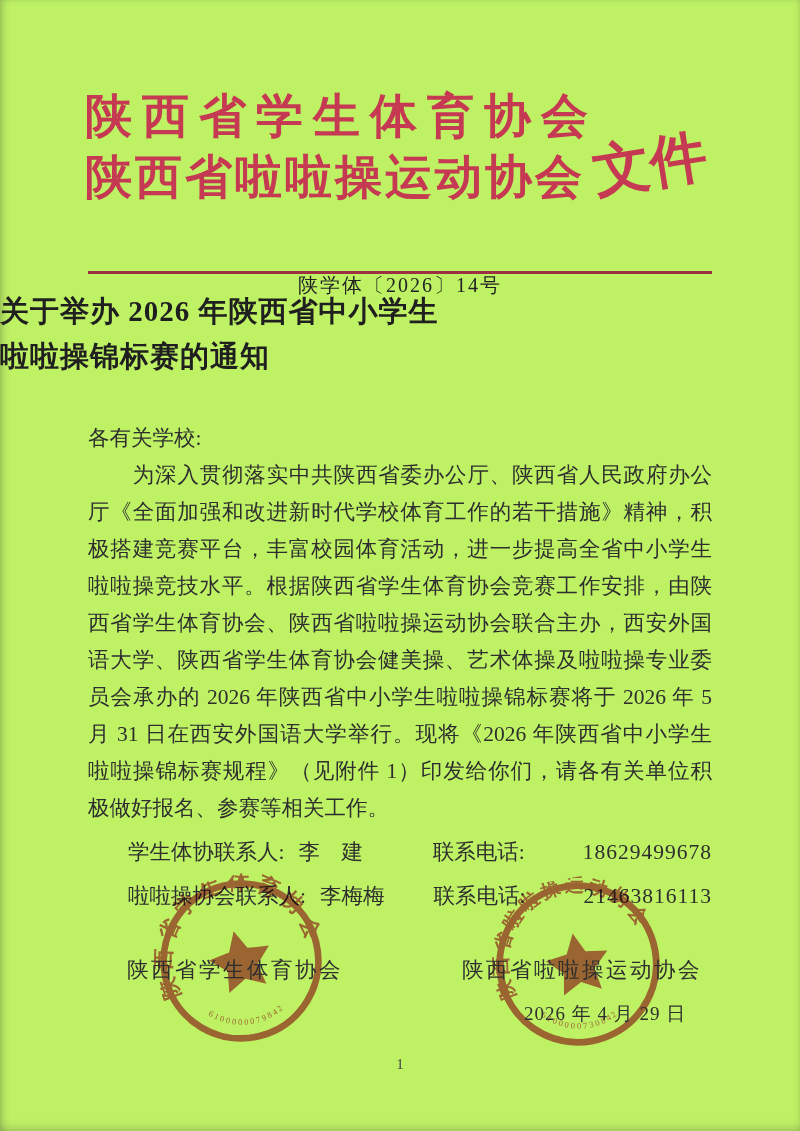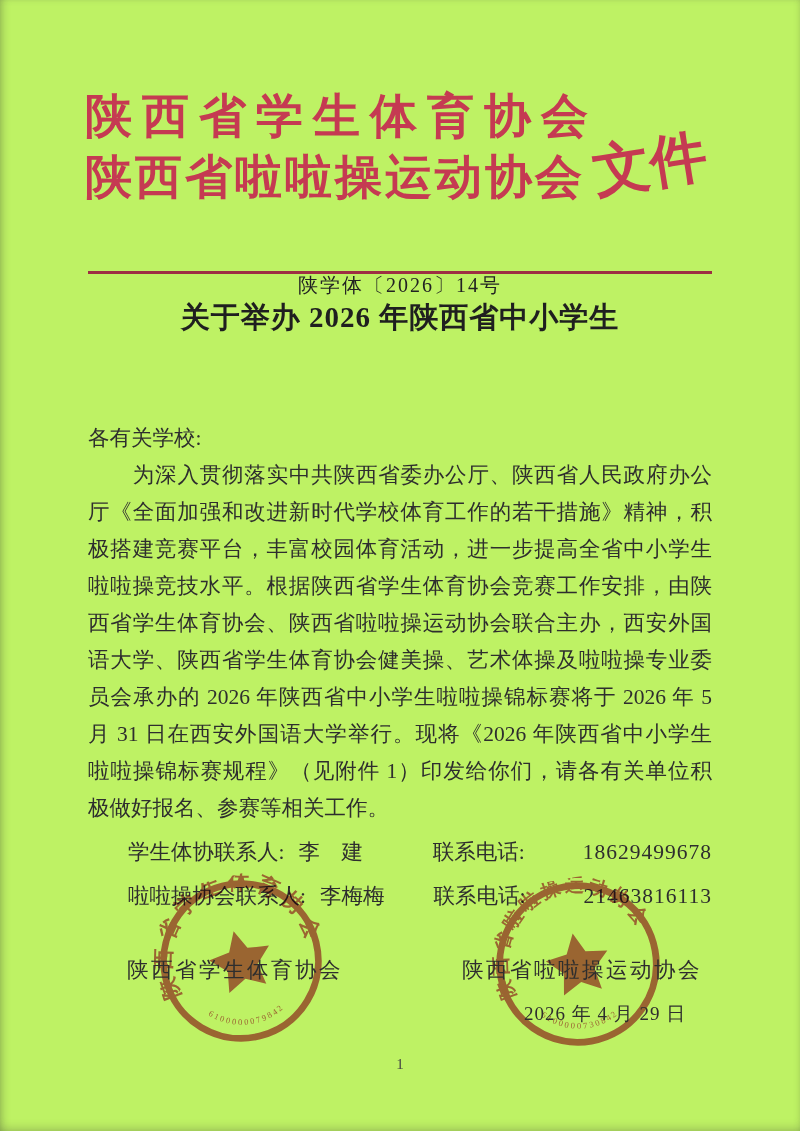--- a/index.html
+++ b/index.html
@@ -29,22 +29,22 @@
   .doc-number {
     position:absolute; top:236px; left:0; width:100%;
     text-align:center; font-size:20px; letter-spacing:2px; color:#222;margin-top:36px;
   }
   .red-divider {
     position:absolute; top:271px; left:88px; width:624px; height:3px;
     background:#9d2f43;
   }
   
   .doc-title {
-    position:absolute; top:295px; left:0; width:100%;
-    text-align:center; font-weight:bold; font-size:29px;
+    position:absolute; top:289px; left:0; width:100%;
+    text-align:left; font-weight:bold; font-size:29px;
     line-height:45px; letter-spacing:1px; color:#1f1f1f;
   }
   
   .body-block {
     position:absolute; top:420px; left:88px; width:624px;
     font-size:21.5px; line-height:37px; color:#2e2e2e;
   }
   .body-line { text-align:justify; text-align-last:justify; white-space:nowrap; }
   .body-line.last { text-align-last:left; }
   .salutation { text-align-last:left; }
@@ -79,20 +79,21 @@
     <div class="org-line org-line-1">陕西省学生体育协会</div>
     <div class="org-line org-line-2">陕西省啦啦操运动协会</div>
     <div class="doc-suffix">文件</div>
   </div>
 
   <div class="doc-number">陕学体〔2026〕14号</div>
   <div class="red-divider"></div>
 
   <div class="doc-title">
     <div>关于举办 2026 年陕西省中小学生</div>
+    <div>啦啦操锦标赛的通知</div>
   </div>
 
   <div class="body-block">
     <div class="body-line salutation">各有关学校:</div>
     <div class="body-line indent">为深入贯彻落实中共陕西省委办公厅、陕西省人民政府办公</div>
     <div class="body-line">厅《全面加强和改进新时代学校体育工作的若干措施》精神，积</div>
     <div class="body-line">极搭建竞赛平台，丰富校园体育活动，进一步提高全省中小学生</div>
     <div class="body-line">啦啦操竞技水平。根据陕西省学生体育协会竞赛工作安排，由陕</div>
     <div class="body-line">西省学生体育协会、陕西省啦啦操运动协会联合主办，西安外国</div>
     <div class="body-line">语大学、陕西省学生体育协会健美操、艺术体操及啦啦操专业委</div>

